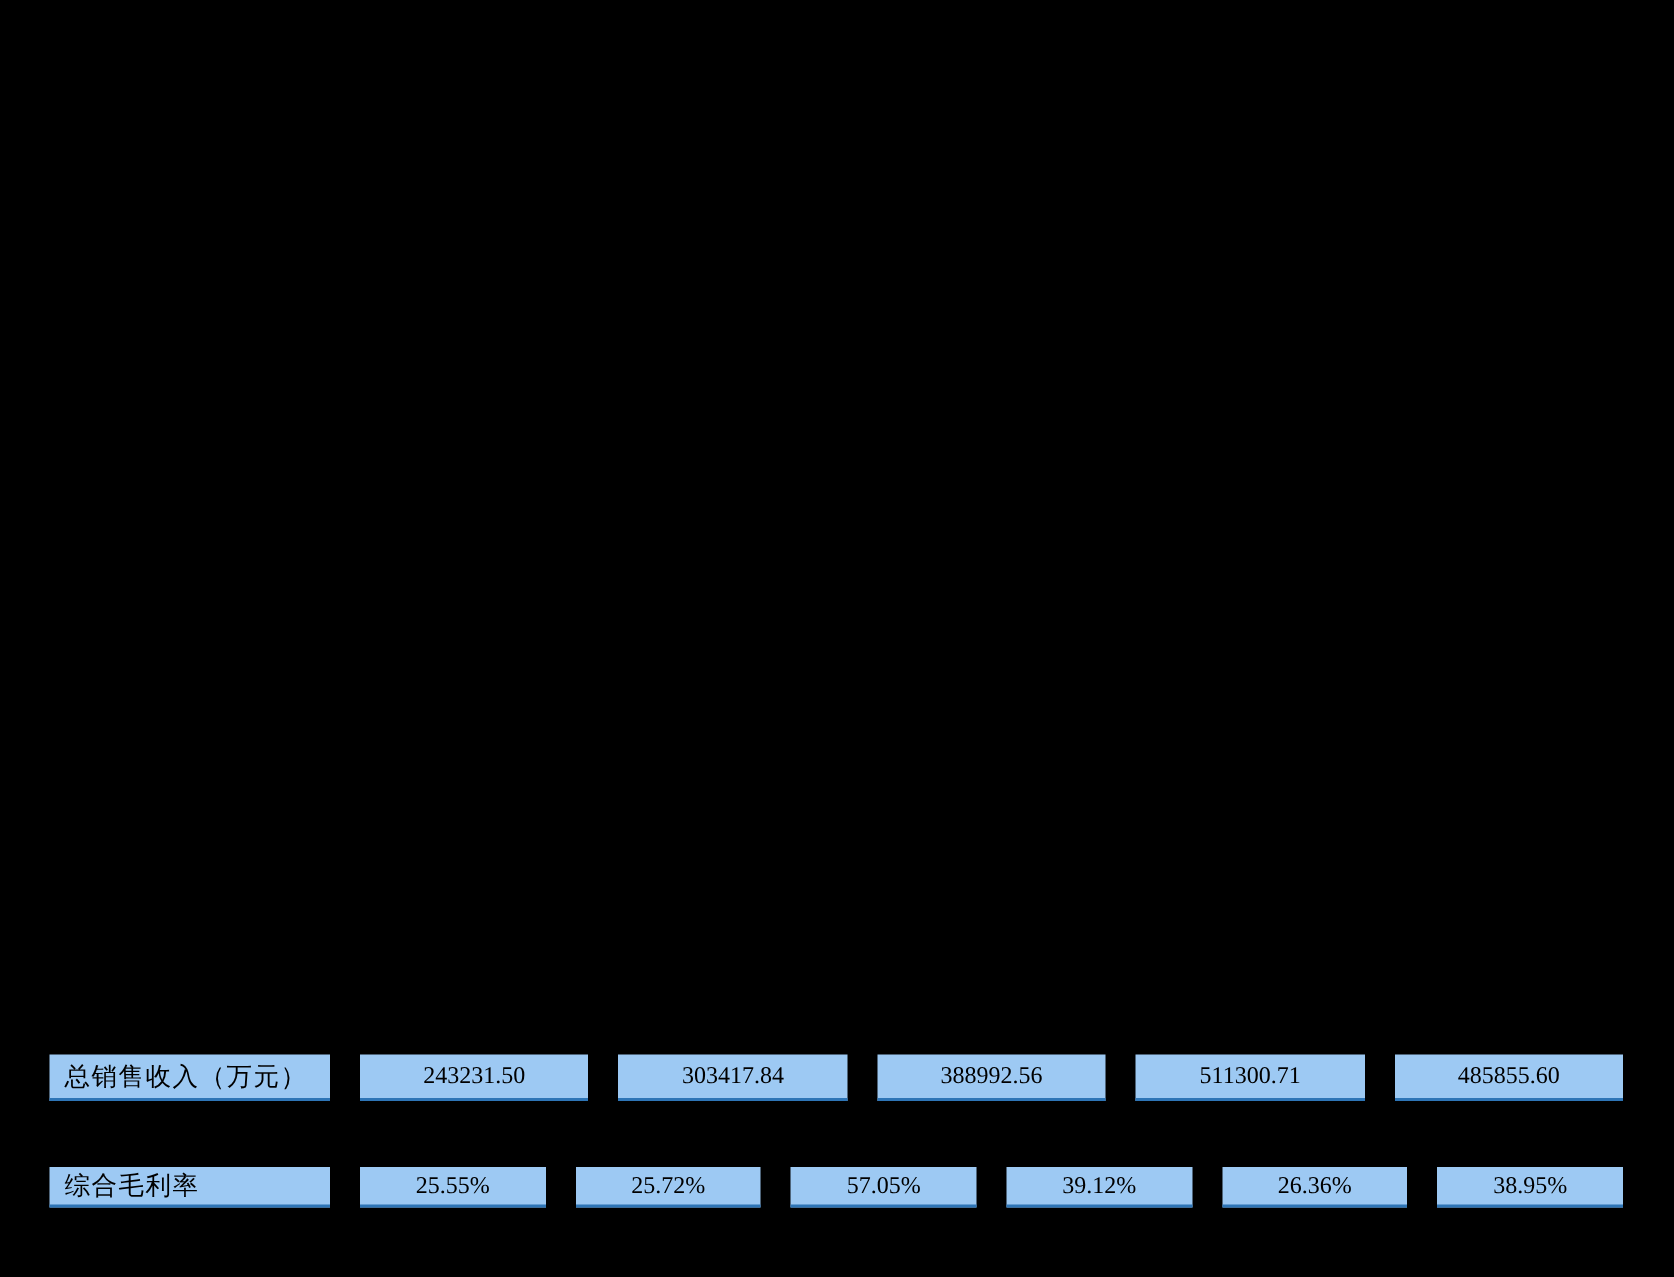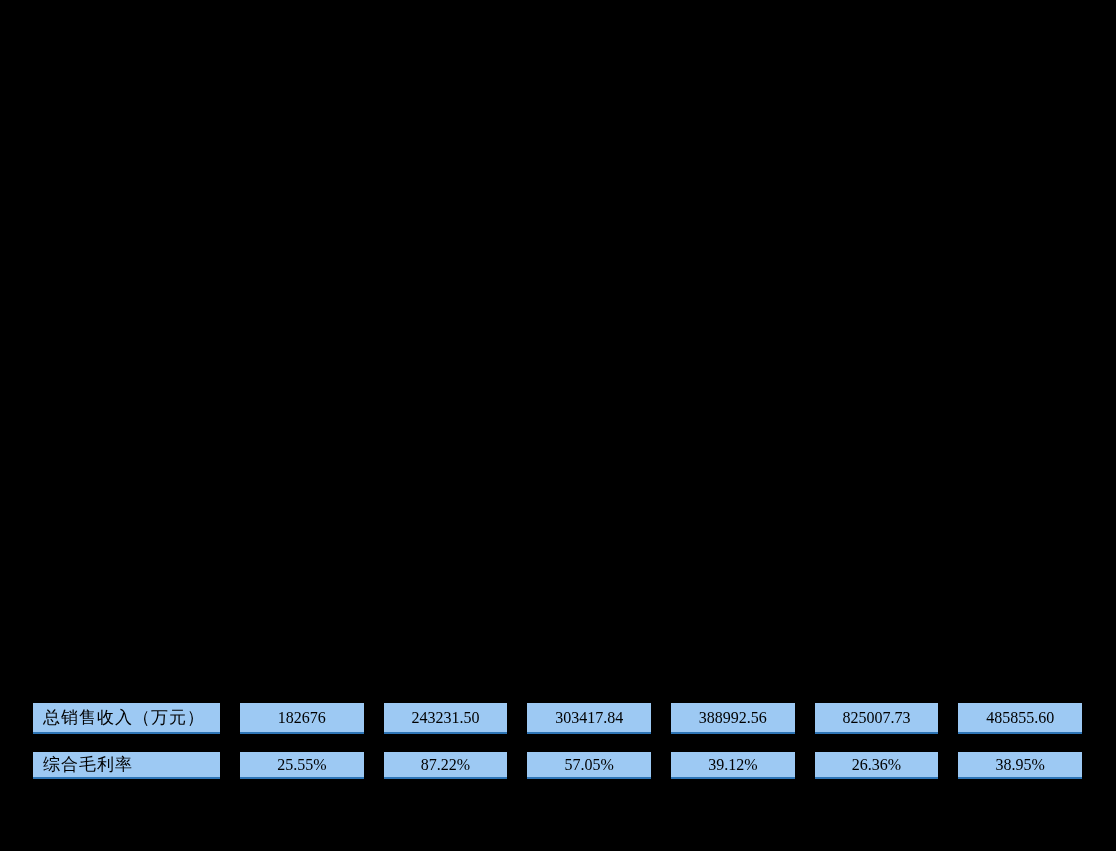--- a/index.html
+++ b/index.html
@@ -25,21 +25,21 @@
     left: 33px;
     width: 1049px;
     display: flex;
     gap: 20px; 
   }
   .row-revenue {
     top: 703px;
     height: 31px;
   }
   .row-margin {
-    top: 752px;
+    top: 778px;
     height: 27px;
   }
   .cell {
     background: var(--cell-bg, #9DC9F3);
     border-bottom: 2px solid var(--cell-border, #2E75B6);
     box-sizing: border-box;
     display: flex;
     align-items: center;
     justify-content: center;
     font-size: 16px;
@@ -59,31 +59,30 @@
     flex: 1 1 0;
   }
 </style>
 </head>
 <body>
 
 <div class="page">
 
   <div class="table-row row-revenue">
     <div class="cell label-cell">总销售收入（万元）</div>
-    <div class="cell value-cell">182676</div>
     <div class="cell value-cell">243231.50</div>
     <div class="cell value-cell">303417.84</div>
     <div class="cell value-cell">388992.56</div>
-    <div class="cell value-cell">825007.73</div>
+    <div class="cell value-cell">511300.71</div>
     <div class="cell value-cell">485855.60</div>
   </div>
 
   <div class="table-row row-margin">
     <div class="cell label-cell">综合毛利率</div>
     <div class="cell value-cell">25.55%</div>
-    <div class="cell value-cell">87.22%</div>
+    <div class="cell value-cell">25.72%</div>
     <div class="cell value-cell">57.05%</div>
     <div class="cell value-cell">39.12%</div>
     <div class="cell value-cell">26.36%</div>
     <div class="cell value-cell">38.95%</div>
   </div>
 
 </div>
 
 </body></html>

